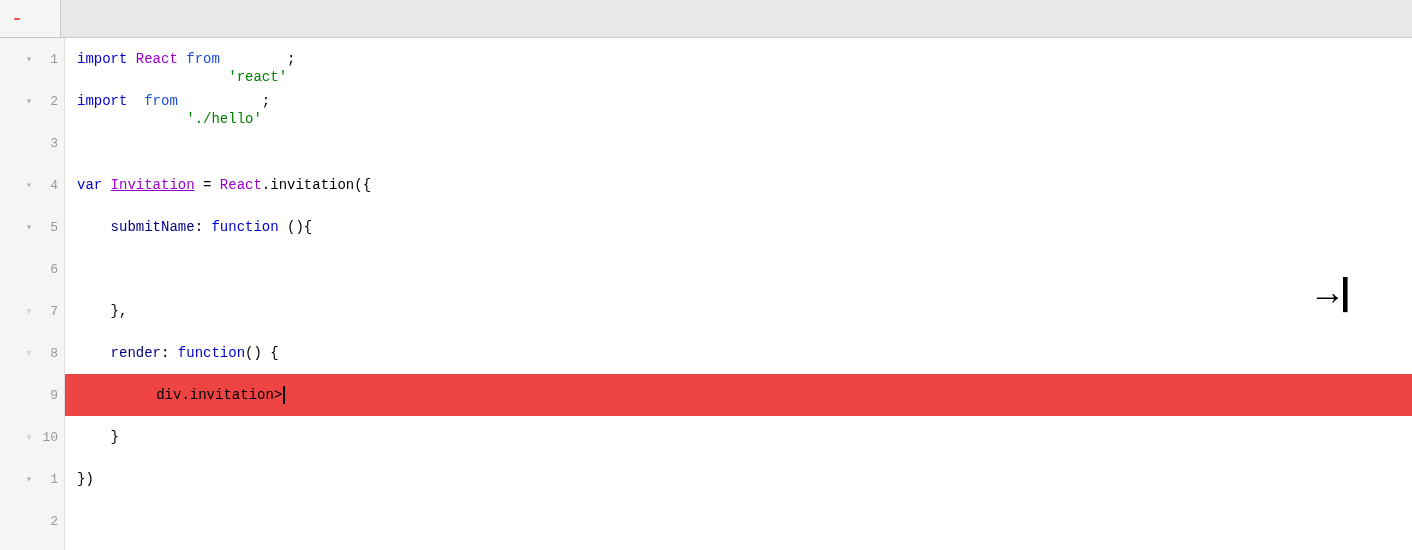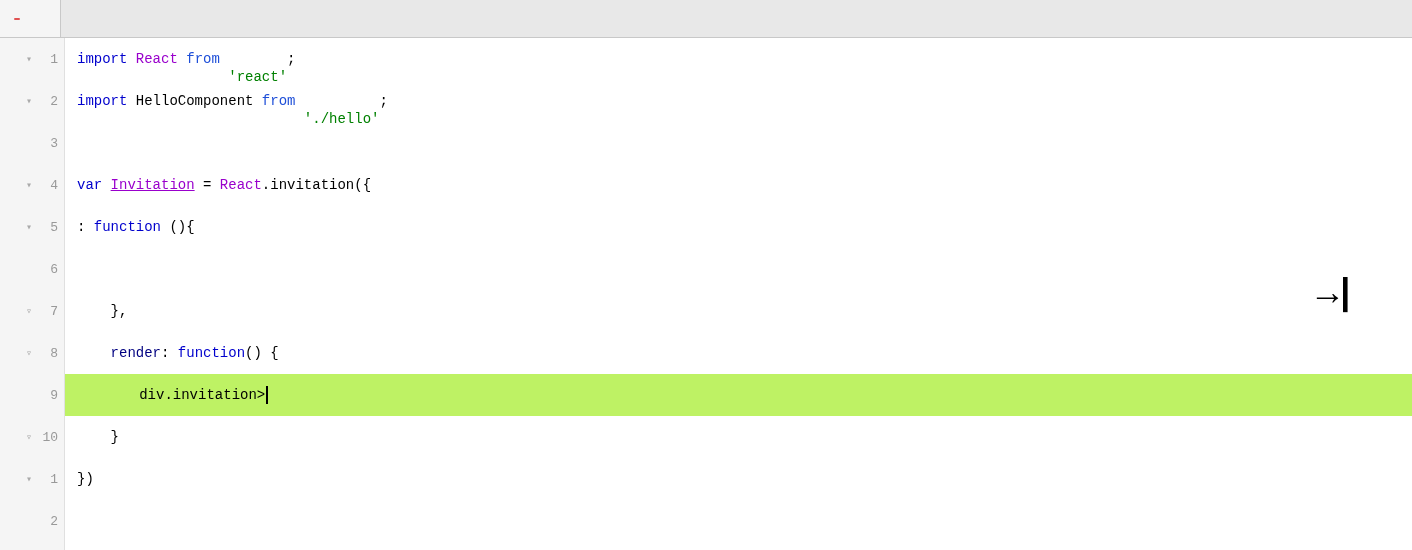--- a/index.html
+++ b/index.html
@@ -136,23 +136,23 @@
     .code-line {
       height: 42px;
       display: flex;
       align-items: center;
       white-space: pre;
       font-size: 14px;
       line-height: 42px;
     }
 
     .code-line.active-line {
-      background: #bef264;
+      background: #ef4444;
       margin-left: -12px;
-      padding-left: 7px;
+      padding-left: 24px;
       width: calc(100% + 12px);
     }
 
     
     .kw { color: #0000cd; font-weight: normal; }
     .react-name { color: #9900cc; } 
     .from-kw { color: #1d4ed8; } 
     .string-green { color: #008000; margin-top: 36px; } 
     .var-name { color: #9900cc; text-decoration: underline; } 
     .method-name { color: #000080; } 
@@ -240,24 +240,24 @@
           <span class="line-num">1</span>
         </div>
         <div class="line-number-row">
           <span class="fold-indicator"></span>
           <span class="line-num">2</span>
         </div>
       </div>
 
     <div class="code-lines" id="code-lines">
         <div class="code-line"><span class="kw">import </span><span class="react-name">React</span><span class="from-kw"> from </span><span class="string-green">'react'</span><span class="plain">;</span></div>
-        <div class="code-line"><span class="kw">import </span><span class="plain">HelloComponent</span><span class="from-kw"> from </span><span class="string-green">'./hello'</span><span class="plain">;</span></div>
+        <div class="code-line"><span class="kw">import </span><span class="from-kw"> from </span><span class="string-green">'./hello'</span><span class="plain">;</span></div>
         <div class="code-line"></div>
         <div class="code-line"><span class="kw">var </span><span class="var-name">Invitation</span><span class="plain"> = </span><span class="react-name">React</span><span class="plain">.invitation({</span></div>
-        <div class="code-line"><span class="plain">: </span><span class="func-kw">function </span><span class="plain">(){</span></div>
+        <div class="code-line"><span class="method-name">    submitName</span><span class="plain">: </span><span class="func-kw">function </span><span class="plain">(){</span></div>
         <div class="code-line"></div>
         <div class="code-line"><span class="plain">    },</span></div>
         <div class="code-line"><span class="method-name">    render</span><span class="plain">: </span><span class="func-kw">function</span><span class="plain">() {</span></div>
         <div class="code-line active-line"><span class="plain">        div.invitation&gt;</span><span class="error-underline"></span><span style="border-left: 2px solid rgb(0, 0, 0); margin-left: 1px; height: 18px; display: inline-block; vertical-align: middle;"></span></div>
         <div class="code-line"><span class="plain">    }</span></div>
         <div class="code-line"><span class="plain">})</span></div>
         <div class="code-line"></div>
       </div>
 
     <div class="arrow-indicator">

